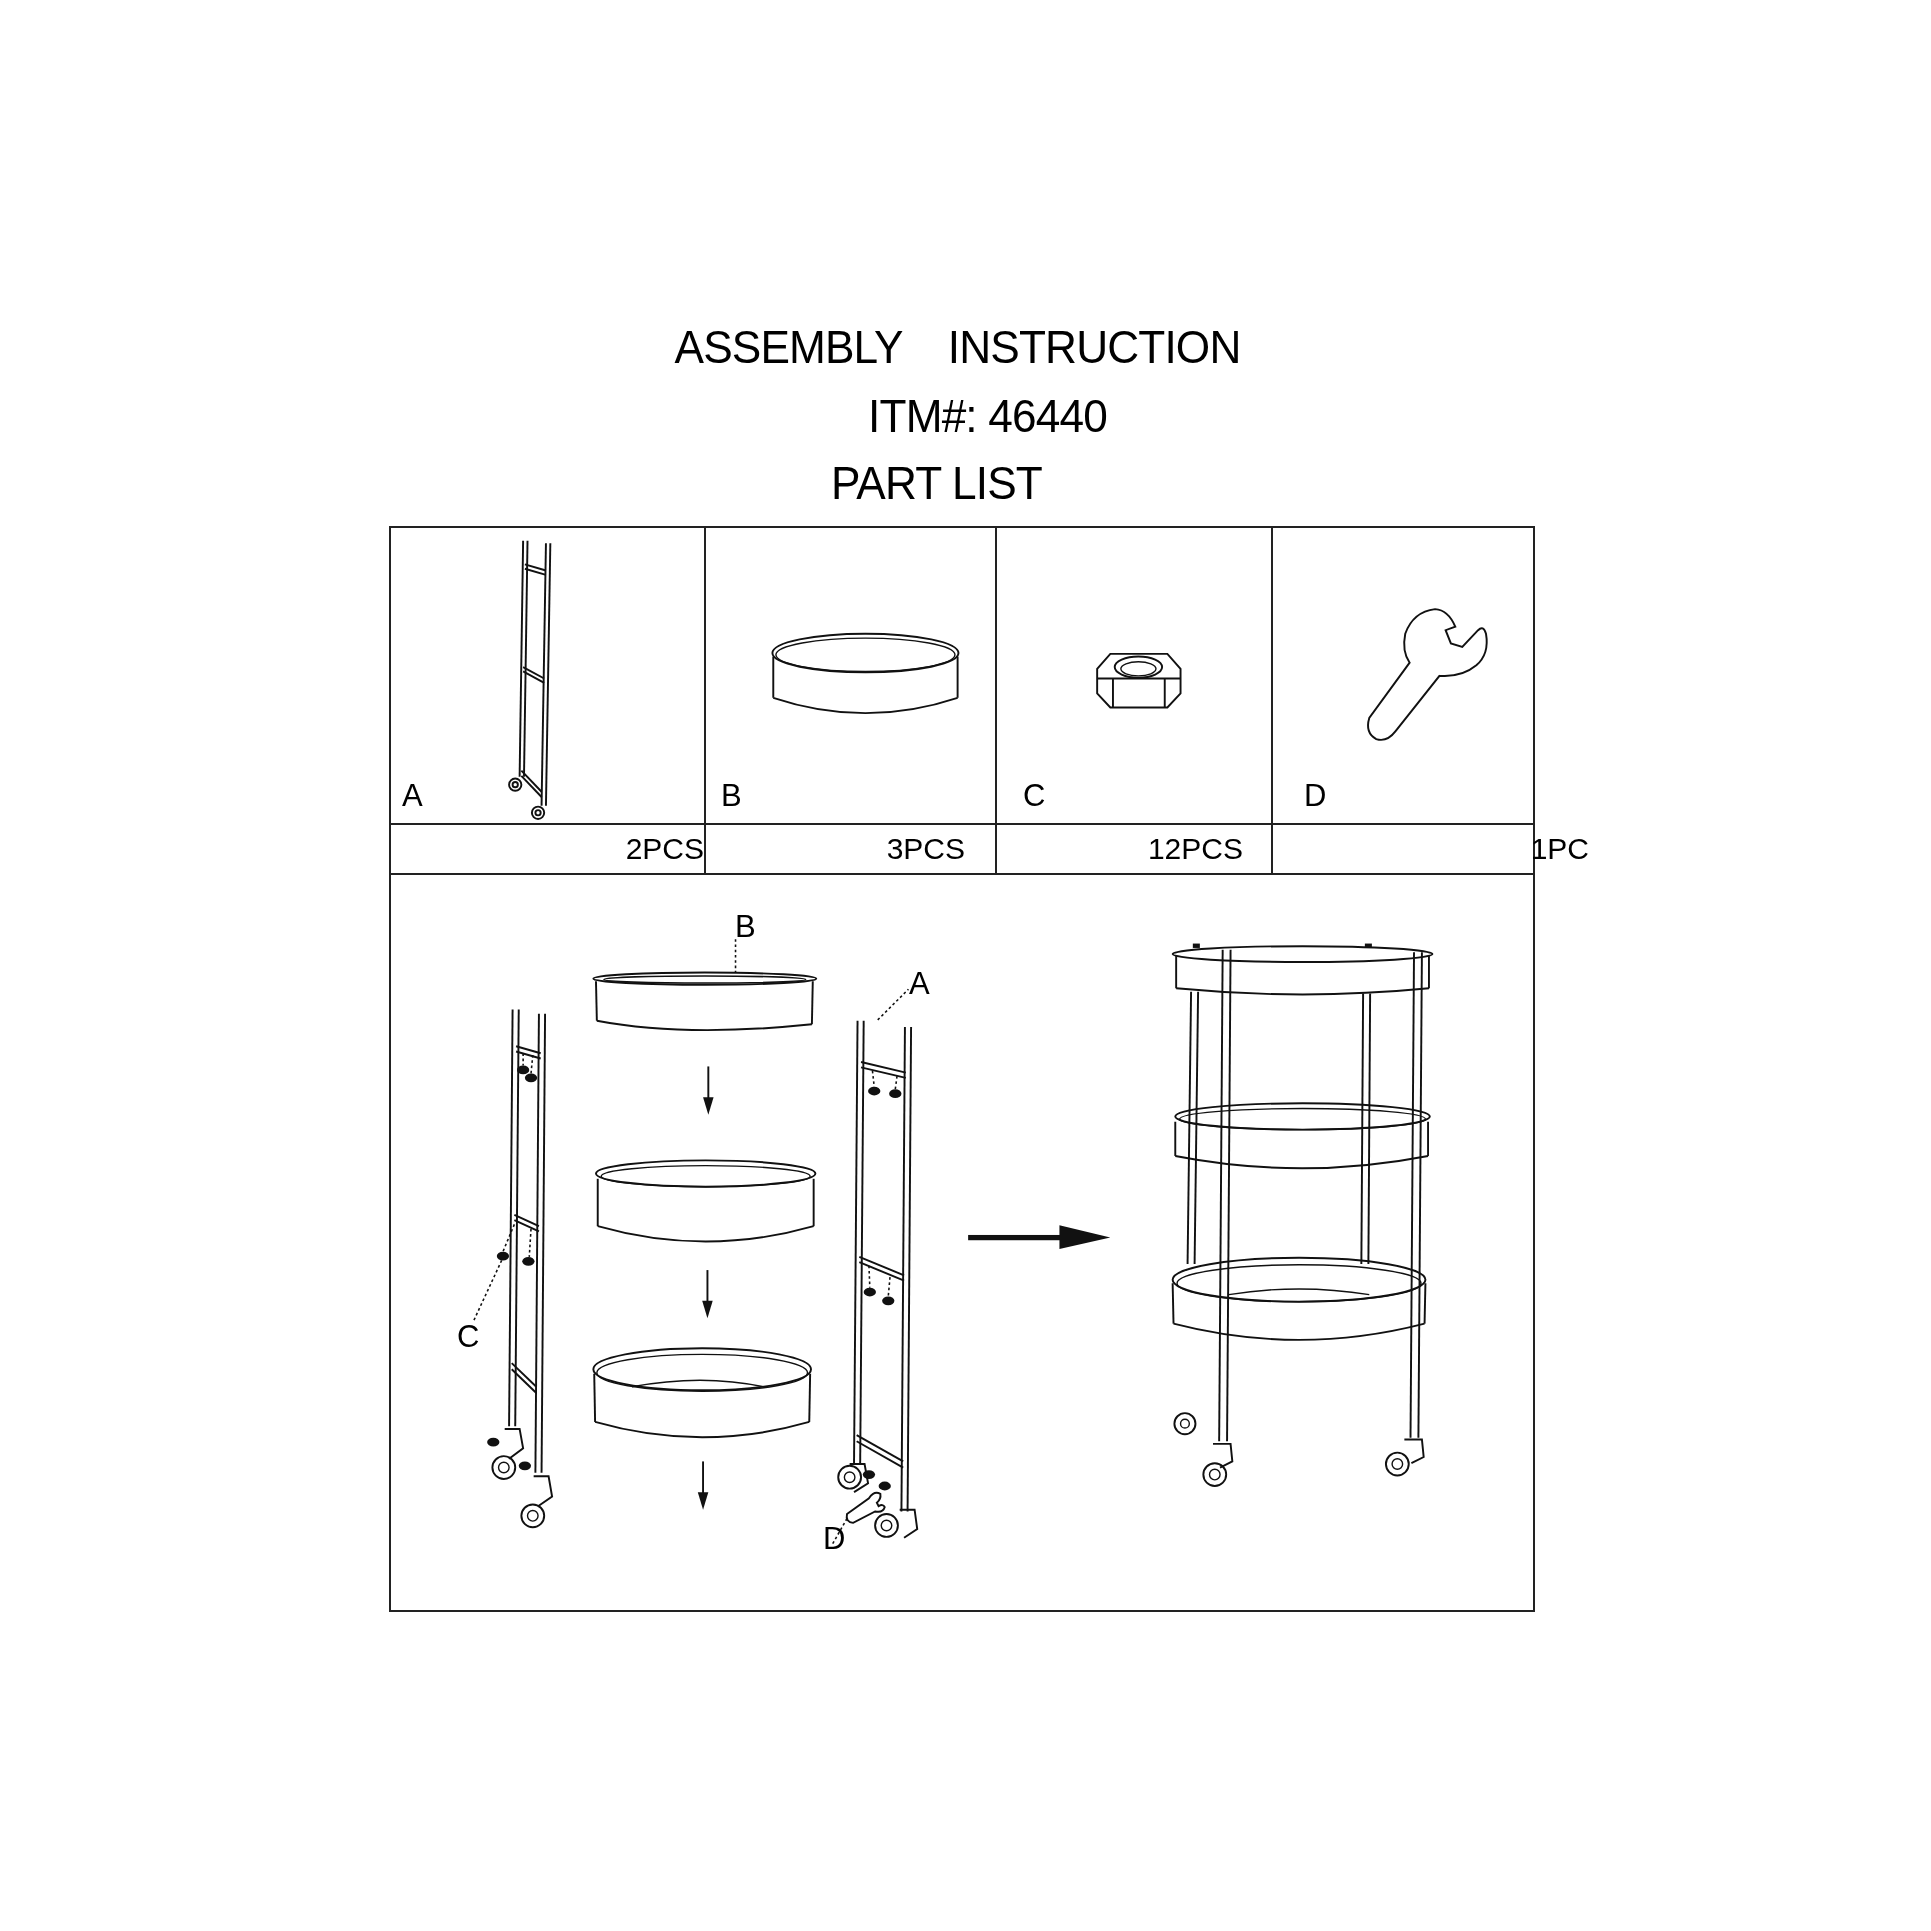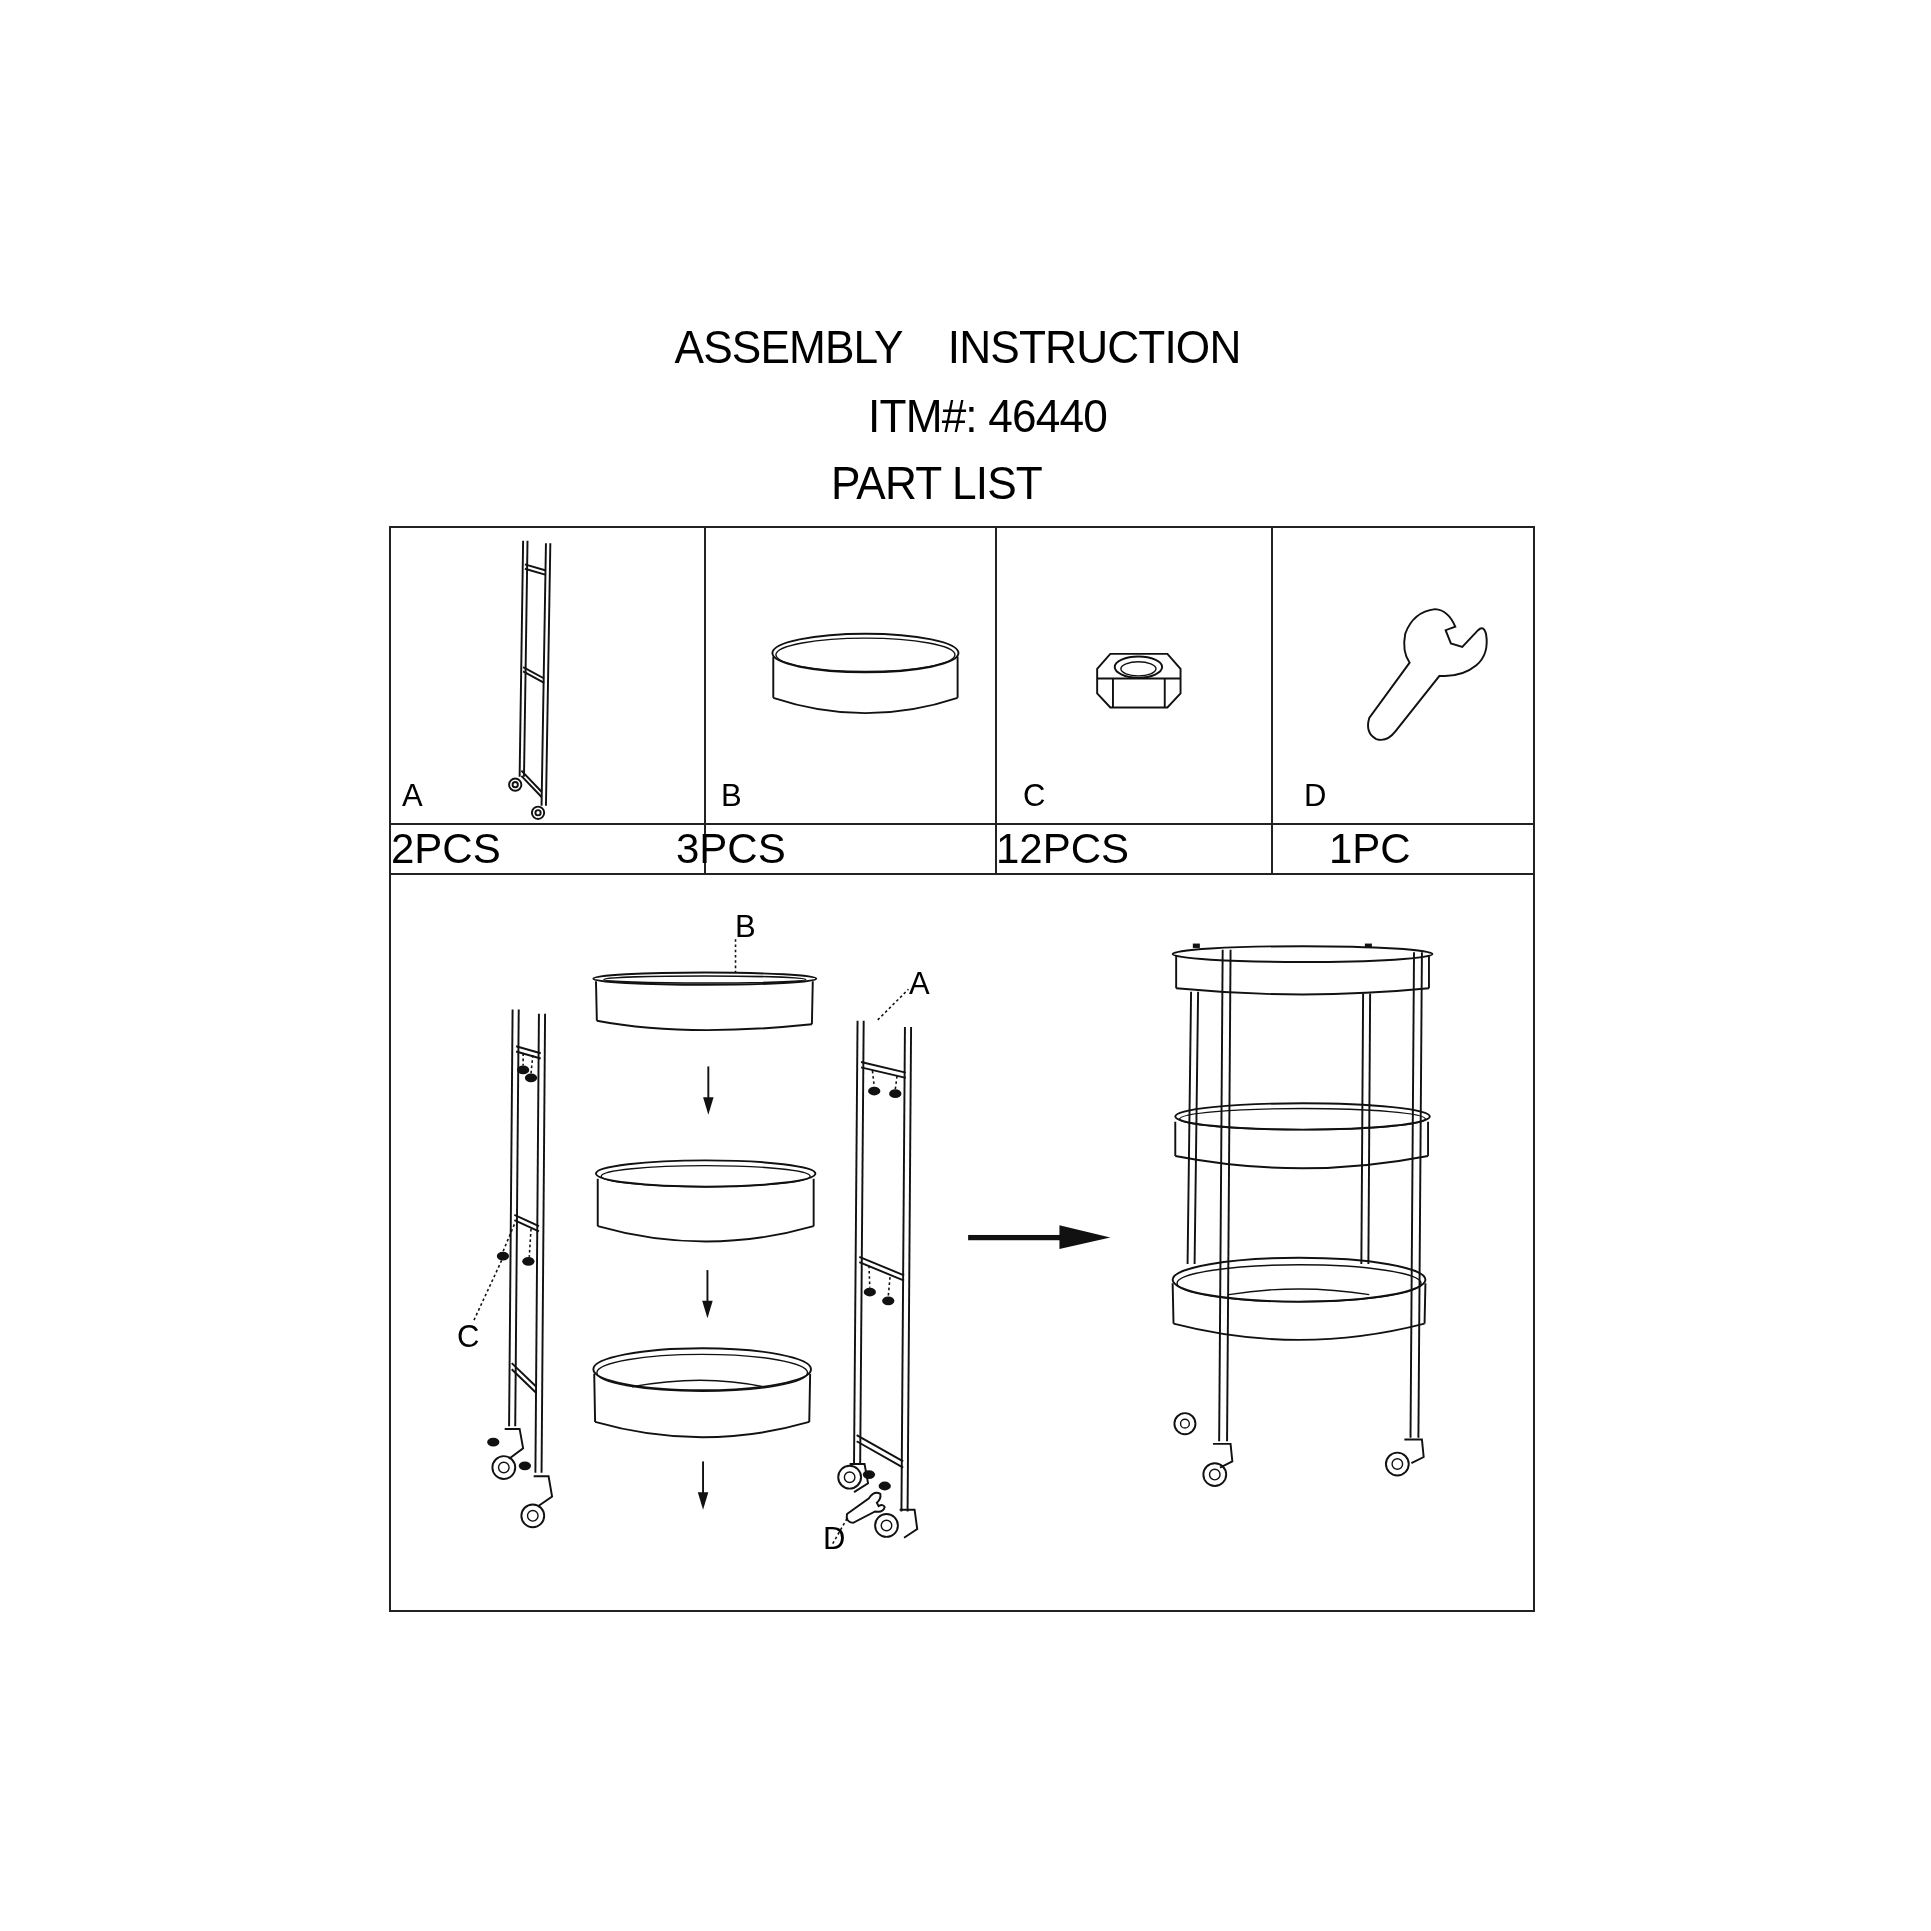--- a/index.html
+++ b/index.html
@@ -8,22 +8,22 @@
   .title { position: absolute; left: 0; width: 1931px; text-align: center;
            font-size: 47px; line-height: 47px; letter-spacing: -0.9px; transform: scaleX(0.94); }
   #title-1 { top: 323px; left: -8px; word-spacing: 12.3px; }
   #title-2 { top: 392px; left: 22px; }
   #title-3 { top: 459px; left: -29px; }
   .grid { position: absolute; left: 389px; top: 526px; width: 1146px; height: 1086px;
           border: 2.6px solid #222; box-sizing: border-box; }
   .vline { position: absolute; top: 526px; width: 1.8px; height: 348px; background: #222; }
   .hline { position: absolute; left: 389px; width: 1146px; height: 1.8px; background: #222; }
   .cell-letter { position: absolute; font-size: 31px; line-height: 31px; }
-  .qty { position: absolute; top: 824px; height: 58px; line-height: 49px; text-align: left;
-         font-size: 42px; }
+  .qty { position: absolute; top: 824px; height: 58px; line-height: 49px; text-align: right;
+         font-size: 30px; }
   .callout { position: absolute; font-size: 31px; line-height: 31px; }
   svg { position: absolute; left: 0; top: 0; }
   .stroke { fill: none; stroke: #111; stroke-width: 2.2; }
   .thin { fill: none; stroke: #111; stroke-width: 1.6; }
   .dot { fill: none; stroke: #111; stroke-width: 1.8; stroke-dasharray: 3 3; }
   .fillb { fill: #111; }
 </style>
 </head>
 <body>
 
@@ -38,21 +38,21 @@
 <div class="hline" style="top:823px"></div>
 <div class="hline" style="top:873px"></div>
 
 <div class="cell-letter" style="left:402px;top:780px">A</div>
 <div class="cell-letter" style="left:721px;top:780px">B</div>
 <div class="cell-letter" style="left:1023px;top:780px">C</div>
 <div class="cell-letter" style="left:1304px;top:780px">D</div>
 
 <div class="qty" style="left:391px;width:313px">2PCS</div>
 <div class="qty" style="left:676px;width:289px">3PCS</div>
-<div class="qty" style="left:996px;width:275px">12PCS</div>
+<div class="qty" style="left:968px;width:275px">12PCS</div>
 <div class="qty" style="left:1329px;width:260px">1PC</div>
 
 <div class="callout" style="left:735px;top:911px">B</div>
 <div class="callout" style="left:909px;top:968px">A</div>
 <div class="callout" style="left:457px;top:1321px">C</div>
 <div class="callout" style="left:823px;top:1523px">D</div>
 
 <svg width="1931" height="1931" viewBox="0 0 2200 2200">
 
   <g>

